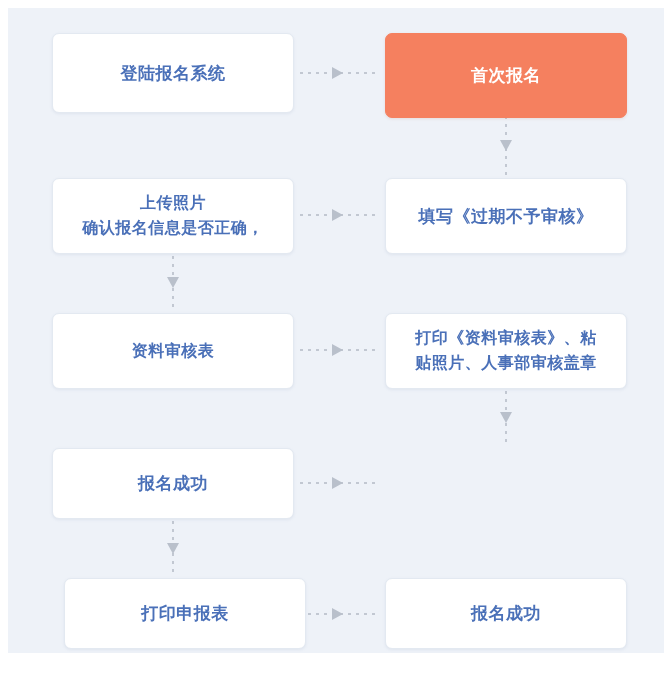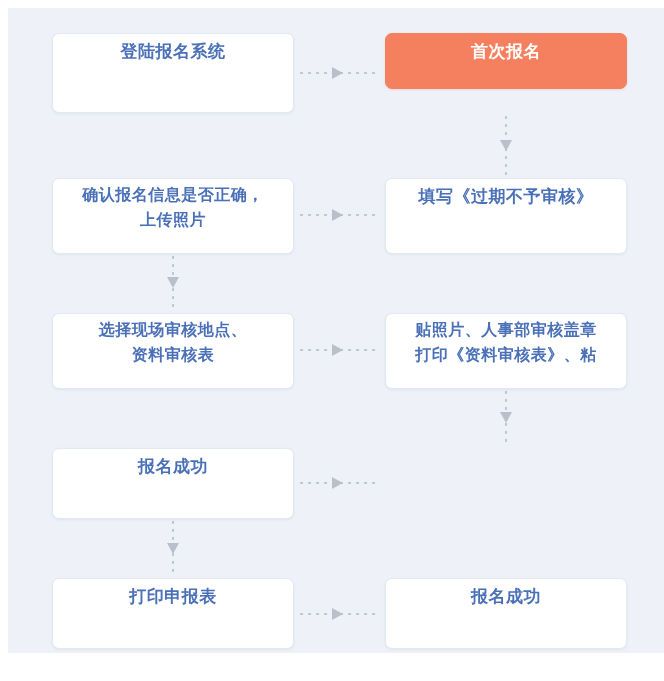--- a/index.html
+++ b/index.html
@@ -14,21 +14,21 @@
   
   #plate{
     position:absolute;left:8px;top:8px;width:656px;height:645px;
     background:#eef2f8;
   }
   #flow{position:absolute;left:0;top:0;width:664px;height:681px;}
 
   .node{
     position:absolute;
     box-sizing:border-box;
-    display:flex;justify-content:center;
+    display:flex;align-items:center;justify-content:center;
     text-align:center;
     border-radius:7px;
     line-height:1.55;
     letter-spacing:.5px;
     padding:4px 10px;
     z-index:3;
   }
   .node.plain{
     background:#ffffff;
     color:#4a70b8;
@@ -103,55 +103,54 @@
     <div class="conn conn-v" style="left:172px;top:521px;width:2px;height:56px;"></div>
     <div class="arrow arrow-d" style="left:167px;top:543px;"></div>
 
     <div class="conn conn-h" style="left:300px;top:613px;width:79px;"></div>
     <div class="arrow arrow-r" style="left:332px;top:608px;"></div>
 
     <div class="node plain" style="left:52px;top:33px;width:242px;height:80px;">
       <span class="ln">登陆报名系统</span>
     </div>
 
-    <div class="node accent" style="left:385px;top:33px;width:242px;height:56px;">
+    <div class="node accent" style="left:385px;top:33px;width:242px;height:85px;">
       <span class="ln">首次报名</span>
     </div>
 
     <div class="node plain small" style="left:52px;top:178px;width:242px;height:76px;">
       <div>
+        <span class="ln">上传照片</span>
         <span class="ln">确认报名信息是否正确，</span>
-        <span class="ln">上传照片</span>
       </div>
     </div>
 
     <div class="node plain" style="left:385px;top:178px;width:242px;height:76px;">
       <span class="ln">填写《过期不予审核》</span>
     </div>
 
     <div class="node plain small" style="left:52px;top:313px;width:242px;height:76px;">
       <div>
-        <span class="ln">选择现场审核地点、</span>
         <span class="ln">资料审核表</span>
       </div>
     </div>
 
     <div class="node plain small" style="left:385px;top:313px;width:242px;height:76px;">
       <div>
+        <span class="ln">打印《资料审核表》、粘</span>
         <span class="ln">贴照片、人事部审核盖章</span>
-        <span class="ln">打印《资料审核表》、粘</span>
       </div>
     </div>
 
     <div class="node plain" style="left:52px;top:448px;width:242px;height:71px;">
       <span class="ln">报名成功</span>
     </div>
 
 
-    <div class="node plain" style="left:52px;top:578px;width:242px;height:71px;">
+    <div class="node plain" style="left:64px;top:578px;width:242px;height:71px;">
       <span class="ln">打印申报表</span>
     </div>
 
     <div class="node plain" style="left:385px;top:578px;width:242px;height:71px;">
       <span class="ln">报名成功</span>
     </div>
 
   </div>
 </div>
 

